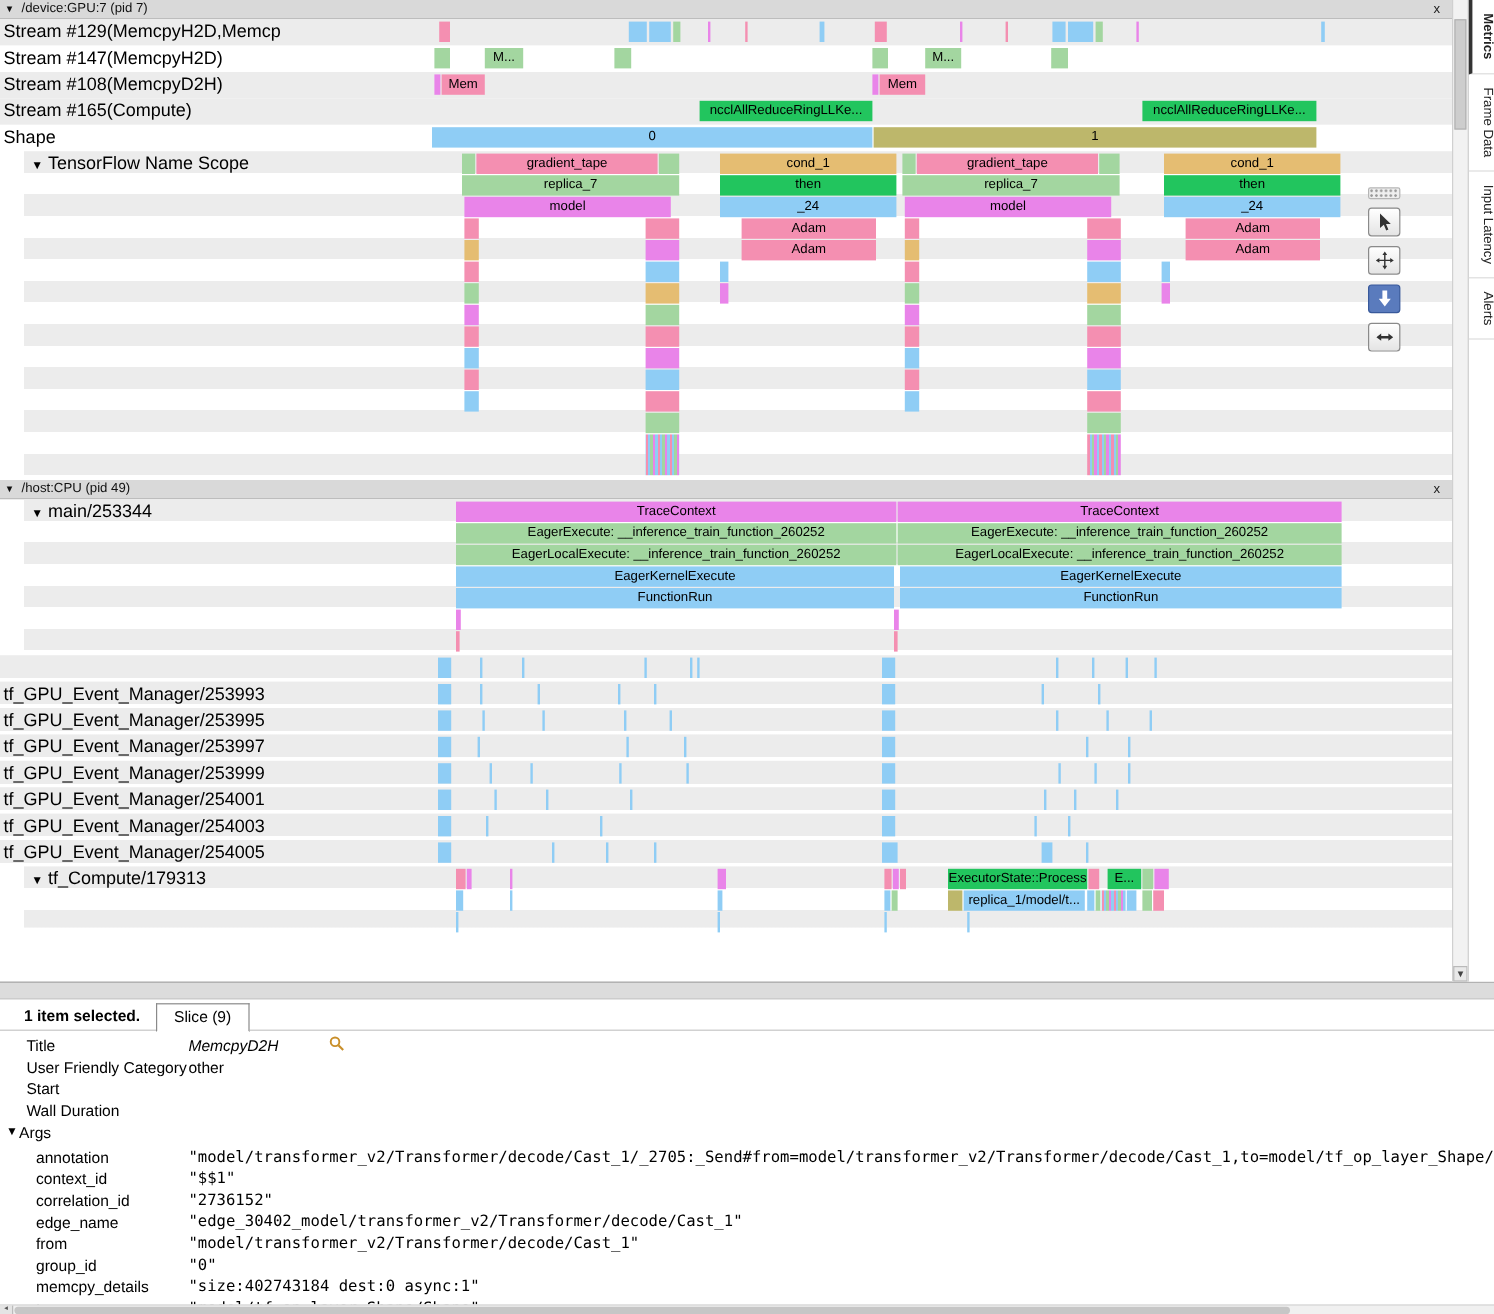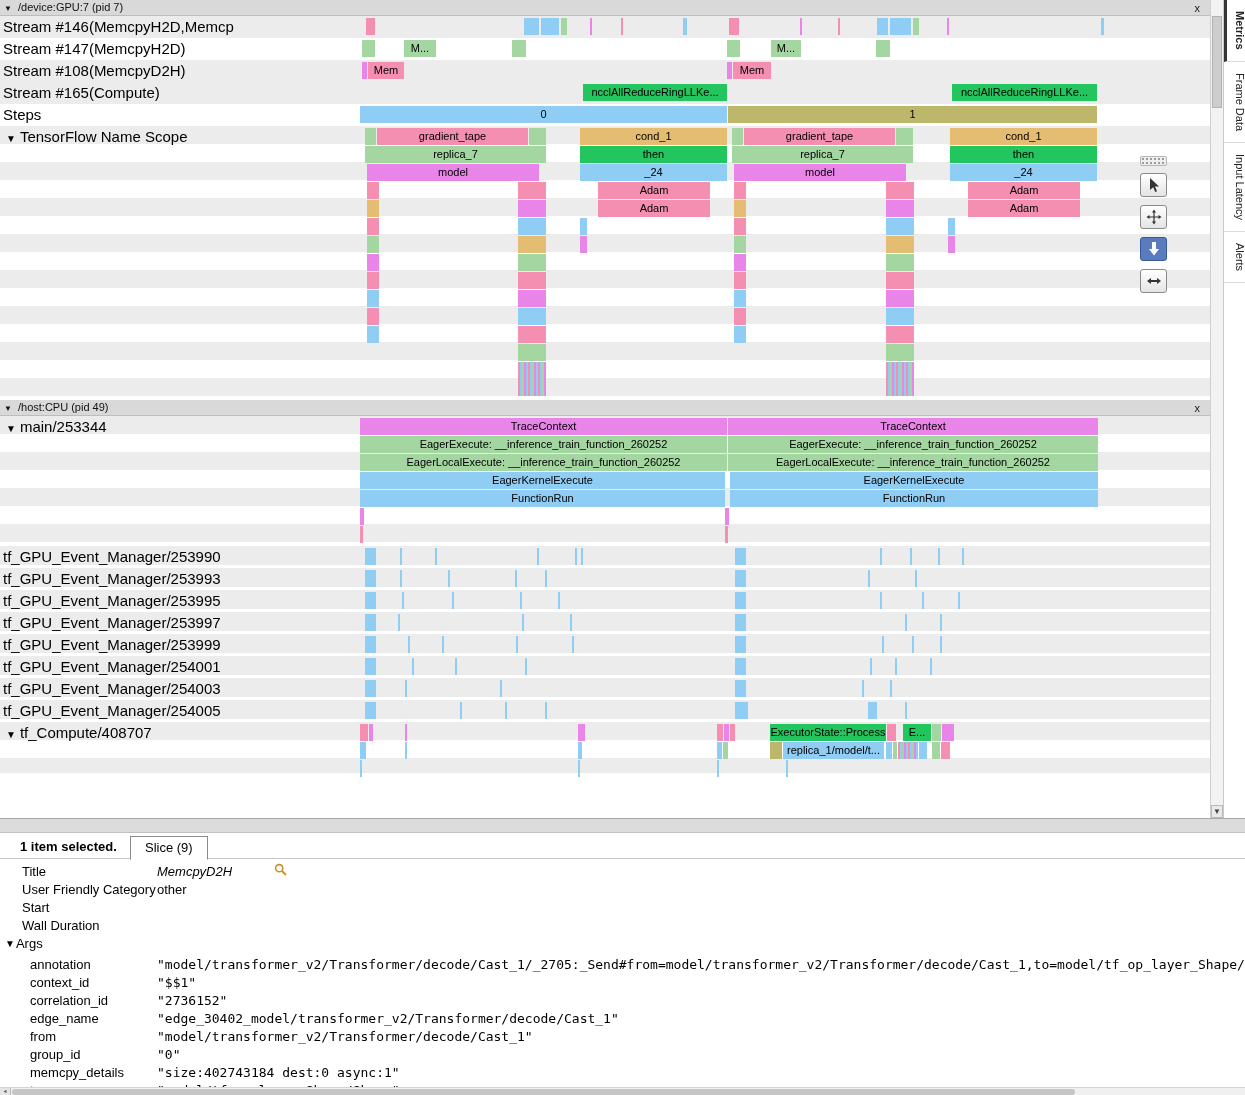--- a/index.html
+++ b/index.html
@@ -10,21 +10,21 @@
 
   .section-header { position:relative; height:16px; background:#d9d9d9; border-bottom:1px solid #bdbdbd;
                     font-size:11px; line-height:15px; padding-left:4px; color:#111; }
   .section-header .tri { font-size:8px; margin-right:3px; }
   .section-header .close { position:absolute; right:10px; top:1px; font-size:11px; color:#222; }
 
   .track { position:relative; width:100%; overflow:visible; }
   .bg-w { background:#ffffff; }
   .bg-g { background:#ececec; }
   .bg-gband { background:linear-gradient(to bottom,#ececec 0 19px,#ffffff 19px 22px); }
-  .bg-stripes { background:repeating-linear-gradient(to bottom,#ececec 0 18px,#ffffff 18px 36px); }
+  .bg-stripes { background:repeating-linear-gradient(to bottom,#ececec 0 18px,#ffffff 18px 36px);margin-left:20px; }
 
   .track-label { position:absolute; left:0; top:0; height:22px; width:248px; padding-left:3px;
                  font-size:15px; line-height:22px; white-space:nowrap; overflow:hidden; z-index:3; color:#000; }
   .track-label .tri { font-size:10px; margin:0 4px 0 3px; }
 
   .slice { position:absolute; font-size:11px; line-height:17px; text-align:center; overflow:hidden;
            white-space:nowrap; color:#000; z-index:1; }
   .c-pink  { background:#f48fb1; }
   .c-green { background:#a3d6a0; }
   .c-blue  { background:#8fcdf5; }
@@ -80,21 +80,21 @@
 <div id="root">
 
   <div class="trace">
     <div class="section-header">
       <span class="tri">▼</span>
       <span>/device:GPU:7 (pid 7)</span>
       <span class="close">x</span>
     </div>
     <div id="gpu-tracks">
         <div class="track bg-g" style="height: 22px;">
-          <div class="track-label"><span>Stream #146(MemcpyH2D,Memcp</span></div>
+          <div class="track-label"><span>Stream #129(MemcpyH2D,Memcp</span></div>
           <div class="slice c-pink" style="left: 366px; top: 2px; width: 9px; height: 17px;"></div>
           <div class="slice c-blue" style="left: 524px; top: 2px; width: 15px; height: 17px;"></div>
           <div class="slice c-blue" style="left: 541px; top: 2px; width: 18px; height: 17px;"></div>
           <div class="slice c-green" style="left: 561px; top: 2px; width: 6px; height: 17px;"></div>
           <div class="slice c-magenta" style="left: 590px; top: 2px; width: 2px; height: 17px;"></div>
           <div class="slice c-pink" style="left: 621px; top: 2px; width: 2px; height: 17px;"></div>
           <div class="slice c-blue" style="left: 683px; top: 2px; width: 4px; height: 17px;"></div>
           <div class="slice c-pink" style="left: 729px; top: 2px; width: 10px; height: 17px;"></div>
           <div class="slice c-magenta" style="left: 800px; top: 2px; width: 2px; height: 17px;"></div>
           <div class="slice c-pink" style="left: 838px; top: 2px; width: 2px; height: 17px;"></div>
@@ -119,21 +119,21 @@
           <div class="slice c-pink" style="left: 368px; top: 2px; width: 36px; height: 17px;">Mem</div>
           <div class="slice c-magenta" style="left: 727px; top: 2px; width: 5px; height: 17px;"></div>
           <div class="slice c-pink" style="left: 733px; top: 2px; width: 38px; height: 17px;">Mem</div>
         </div>
         <div class="track bg-g" style="height: 22px;">
           <div class="track-label"><span>Stream #165(Compute)</span></div>
           <div class="slice c-peri" style="left: 583px; top: 2px; width: 144px; height: 17px;">ncclAllReduceRingLLKe...</div>
           <div class="slice c-peri" style="left: 952px; top: 2px; width: 145px; height: 17px;">ncclAllReduceRingLLKe...</div>
         </div>
         <div class="track bg-w" style="height: 22px;">
-          <div class="track-label"><span>Steps</span></div>
+          <div class="track-label"><span>Shape</span></div>
           <div class="slice c-blue" style="left: 360px; top: 2px; width: 367px; height: 17px;">0</div>
           <div class="slice c-khaki" style="left: 728px; top: 2px; width: 369px; height: 17px;">1</div>
         </div>
         <div class="track bg-stripes" style="height: 274px;">
           <div class="track-label"><span class="tri">▼</span><span>TensorFlow Name Scope</span></div>
           <div class="slice c-green" style="left: 365px; top: 2px; width: 11px; height: 17px;"></div>
           <div class="slice c-pink" style="left: 377px; top: 2px; width: 151px; height: 17px;">gradient_tape</div>
           <div class="slice c-green" style="left: 529px; top: 2px; width: 17px; height: 17px;"></div>
           <div class="slice c-green" style="left: 365px; top: 20px; width: 181px; height: 17px;">replica_7</div>
           <div class="slice c-magenta" style="left: 367px; top: 38px; width: 172px; height: 17px;">model</div>
@@ -215,21 +215,20 @@
           <div class="slice c-blue" style="left: 360px; top: 56px; width: 365px; height: 17px;">EagerKernelExecute</div>
           <div class="slice c-blue" style="left: 730px; top: 56px; width: 368px; height: 17px;">EagerKernelExecute</div>
           <div class="slice c-blue" style="left: 360px; top: 74px; width: 365px; height: 17px;">FunctionRun</div>
           <div class="slice c-blue" style="left: 730px; top: 74px; width: 368px; height: 17px;">FunctionRun</div>
           <div class="slice c-magenta" style="left: 360px; top: 92px; width: 4px; height: 17px;"></div>
           <div class="slice c-magenta" style="left: 725px; top: 92px; width: 4px; height: 17px;"></div>
           <div class="slice c-pink" style="left: 360px; top: 110px; width: 3px; height: 17px;"></div>
           <div class="slice c-pink" style="left: 725px; top: 110px; width: 3px; height: 17px;"></div>
         </div>
         <div class="track bg-gband" style="height: 22px;">
-          <div class="track-label"><span>tf_GPU_Event_Manager/253990</span></div>
           <div class="slice c-blue" style="left: 365px; top: 2px; width: 11px; height: 17px;"></div>
           <div class="slice c-blue" style="left: 400px; top: 2px; width: 2px; height: 17px;"></div>
           <div class="slice c-blue" style="left: 435px; top: 2px; width: 2px; height: 17px;"></div>
           <div class="slice c-blue" style="left: 537px; top: 2px; width: 2px; height: 17px;"></div>
           <div class="slice c-blue" style="left: 575px; top: 2px; width: 2px; height: 17px;"></div>
           <div class="slice c-blue" style="left: 581px; top: 2px; width: 2px; height: 17px;"></div>
           <div class="slice c-blue" style="left: 735px; top: 2px; width: 11px; height: 17px;"></div>
           <div class="slice c-blue" style="left: 880px; top: 2px; width: 2px; height: 17px;"></div>
           <div class="slice c-blue" style="left: 910px; top: 2px; width: 2px; height: 17px;"></div>
           <div class="slice c-blue" style="left: 938px; top: 2px; width: 2px; height: 17px;"></div>
@@ -304,21 +303,21 @@
           <div class="track-label"><span>tf_GPU_Event_Manager/254005</span></div>
           <div class="slice c-blue" style="left: 365px; top: 2px; width: 11px; height: 17px;"></div>
           <div class="slice c-blue" style="left: 460px; top: 2px; width: 2px; height: 17px;"></div>
           <div class="slice c-blue" style="left: 505px; top: 2px; width: 2px; height: 17px;"></div>
           <div class="slice c-blue" style="left: 545px; top: 2px; width: 2px; height: 17px;"></div>
           <div class="slice c-blue" style="left: 735px; top: 2px; width: 13px; height: 17px;"></div>
           <div class="slice c-blue" style="left: 868px; top: 2px; width: 9px; height: 17px;"></div>
           <div class="slice c-blue" style="left: 905px; top: 2px; width: 2px; height: 17px;"></div>
         </div>
         <div class="track bg-stripes" style="height: 51px;">
-          <div class="track-label"><span class="tri">▼</span><span>tf_Compute/408707</span></div>
+          <div class="track-label"><span class="tri">▼</span><span>tf_Compute/179313</span></div>
           <div class="slice c-pink" style="left: 360px; top: 2px; width: 8px; height: 17px;"></div>
           <div class="slice c-magenta" style="left: 369px; top: 2px; width: 4px; height: 17px;"></div>
           <div class="slice c-magenta" style="left: 405px; top: 2px; width: 2px; height: 17px;"></div>
           <div class="slice c-magenta" style="left: 578px; top: 2px; width: 7px; height: 17px;"></div>
           <div class="slice c-pink" style="left: 717px; top: 2px; width: 6px; height: 17px;"></div>
           <div class="slice c-magenta" style="left: 724px; top: 2px; width: 5px; height: 17px;"></div>
           <div class="slice c-pink" style="left: 730px; top: 2px; width: 5px; height: 17px;"></div>
           <div class="slice c-peri" style="left: 770px; top: 2px; width: 116px; height: 17px;">ExecutorState::Process</div>
           <div class="slice c-pink" style="left: 887px; top: 2px; width: 9px; height: 17px;"></div>
           <div class="slice c-peri" style="left: 903px; top: 2px; width: 28px; height: 17px;">E...</div>

